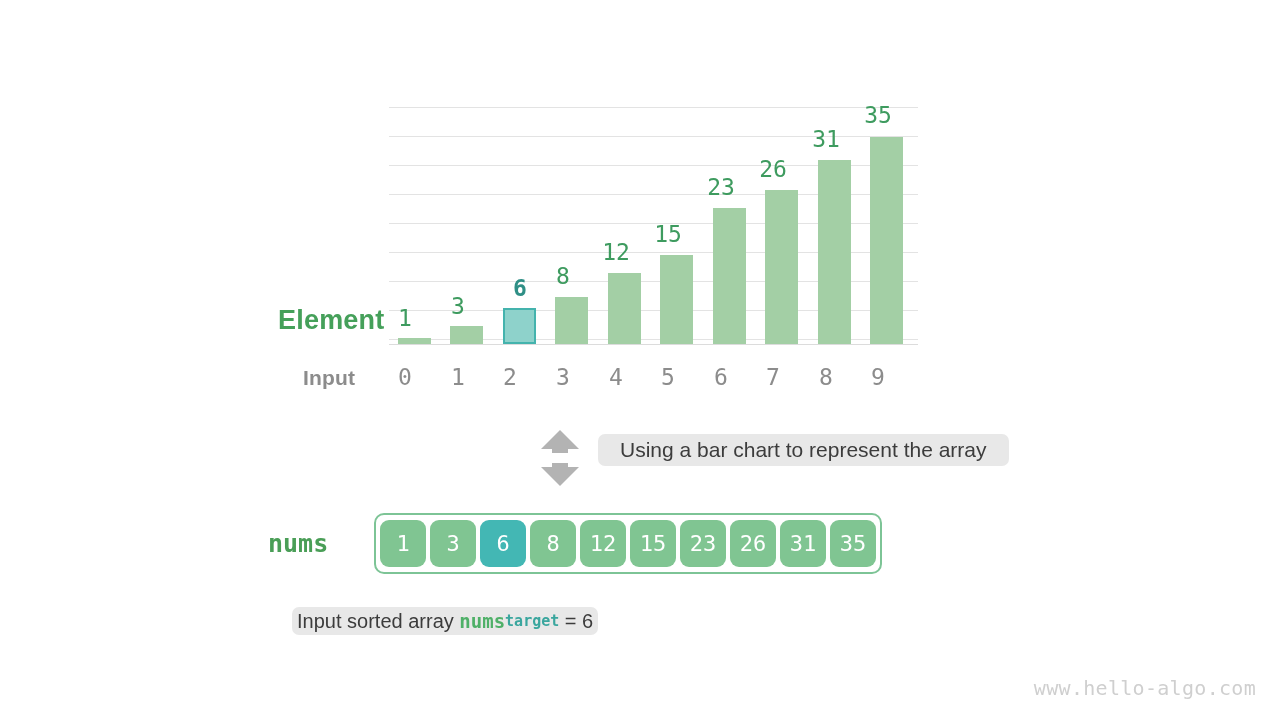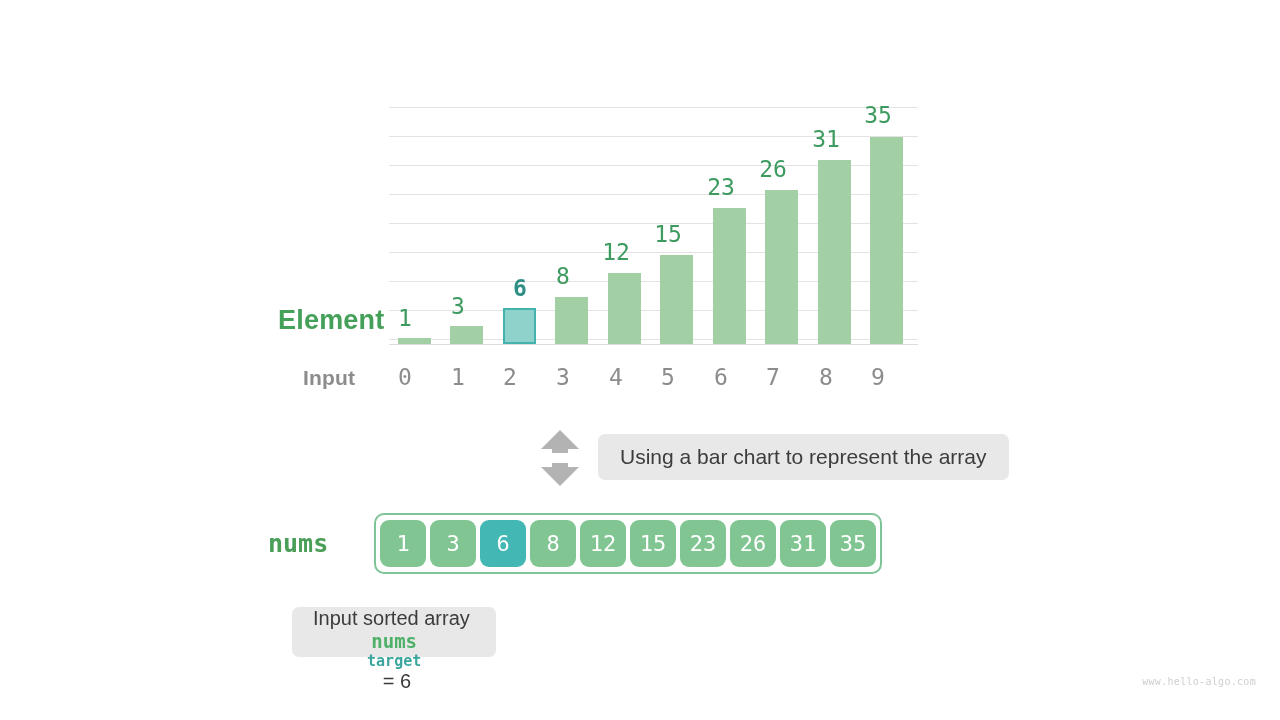--- a/index.html
+++ b/index.html
@@ -98,21 +98,21 @@
     position: absolute;
     left: 538px;
     top: 429px;
     width: 44px;
     height: 58px;
   }
   #caption-chart {
     position: absolute;
     left: 598px;
     top: 434px;
-    height: 46px;
+    height: 32px;
     display: flex;
     align-items: center;
     padding: 0 22px;
     background: #e8e8e8;
     border-radius: 7px;
     font-size: 21px;
     color: #3c3c3c;
     white-space: nowrap;
   }
 
@@ -153,50 +153,49 @@
   }
   .nums-cell.highlight {
     background: #43b7b4;
   }
 
   
   #caption-bottom {
     position: absolute;
     left: 292px;
     top: 607px;
-    height: 50px;
-    display: flex;
-    align-items: center;
-    padding: 0 21px;
+    height: 28px;
+    display: flex;
+    align-items: center;
+    padding: 0 5px;
     background: #e8e8e8;
     border-radius: 7px;
     font-size: 20px;
     color: #3c3c3c;
     white-space: pre;
-    flex-direction: column;
   }
   .code-green {
     font-family: "DejaVu Sans Mono", "Liberation Mono", monospace;
     font-weight: bold;
     color: #4fb068;
     font-size: 19px;
   }
   .code-teal {
     font-family: "DejaVu Sans Mono", "Liberation Mono", monospace;
     font-weight: bold;
     color: #3aa69e;
     font-size: 15px;
   }
 
   #watermark {
     position: absolute;
     right: 24px;
     top: 676px;
     font-family: "DejaVu Sans Mono", "Liberation Mono", monospace;
-    font-size: 10px;
+    font-size: 20px;
     color: #cfcfcf;
     letter-spacing: .3px;
   }
 </style>
 </head>
 <body>
 
 <div id="chart-area">
   <div class="gridline" style="top:0px"></div>
   <div class="gridline" style="top:29px"></div>

